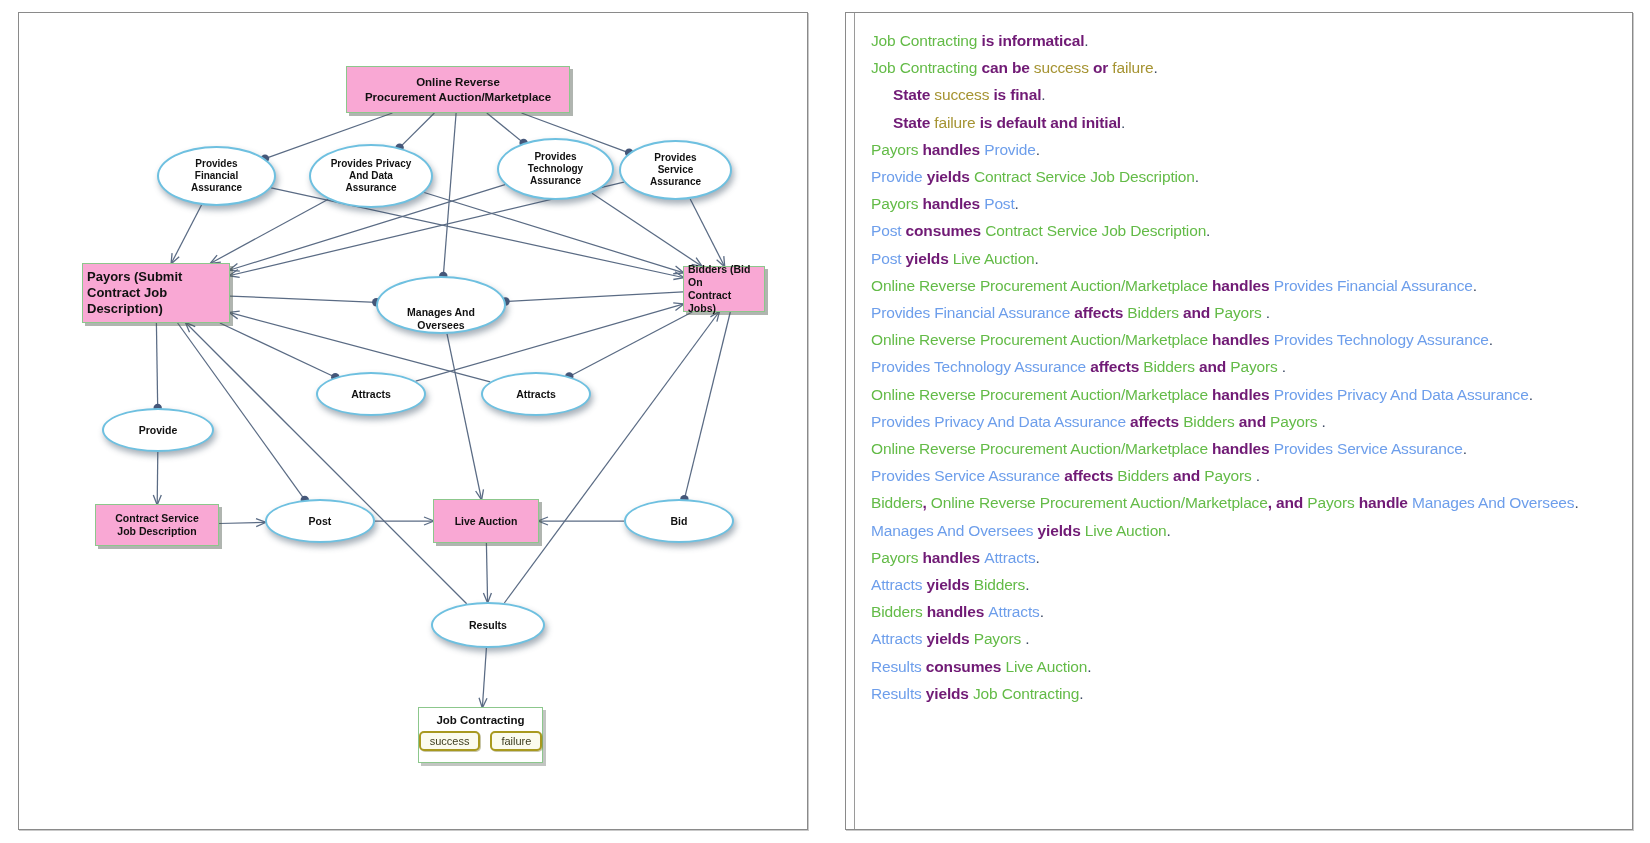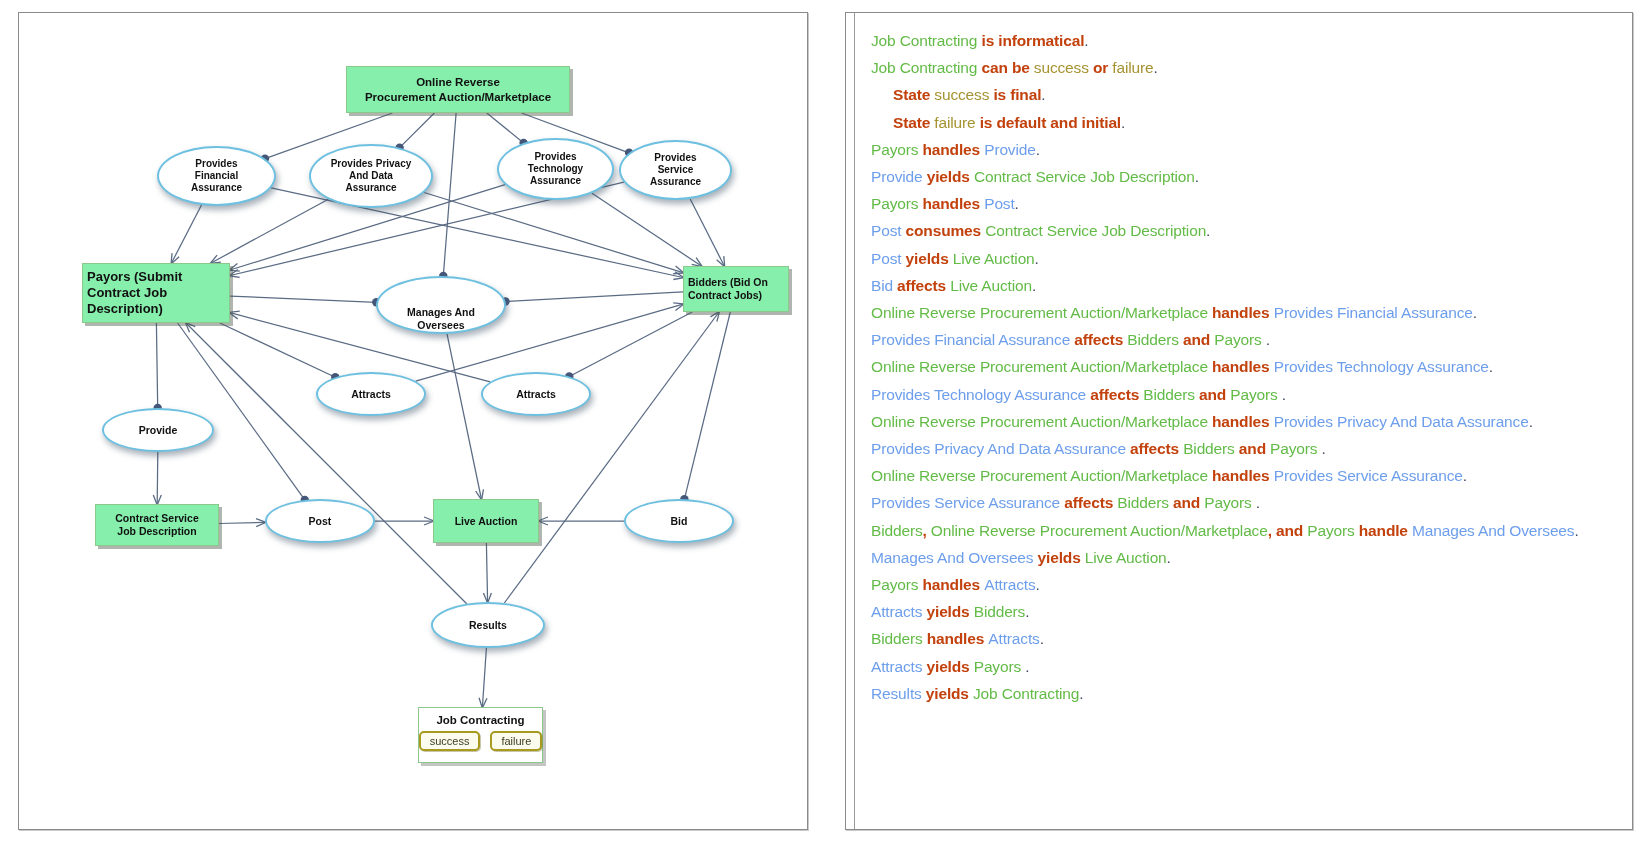--- a/index.html
+++ b/index.html
@@ -57,21 +57,21 @@
     font-size: 15.5px;
     line-height: 27.2px;
     white-space: nowrap;
     letter-spacing: -0.15px;
   }
   .stmt.indent { padding-left: 22px; }
   .tok { }
   .tok.entity { color: #63bb47; }
   .tok.behavior { color: #6d9eeb; }
   .tok.plain { color: #3c4a63; }
-  .tok.plain-b { color: #c2410c; font-weight: bold; }
+  .tok.plain-b { color: #701a75; font-weight: bold; }
   .tok.state { color: #a59331; }
 
   
   #diagram-canvas {
     position: absolute;
     inset: 0;
     overflow: hidden;
   }
   #edge-layer {
     position: absolute;
@@ -87,21 +87,21 @@
     align-items: center;
     justify-content: center;
     text-align: center;
     font-weight: bold;
     color: #111111;
     z-index: 4;
   }
   .node .label { padding: 0 4px; }
 
   .node.box {
-    background: #86efac;
+    background: #f9a8d4;
     border: 1px solid #8cc78c;
     box-shadow: 3px 3px 0 rgba(80,90,80,0.45);
   }
   .node.box.left-align .label { text-align: left; width: 100%; }
 
   .node.ellipse {
     background: #ffffff;
     border: 2px solid #6ec0e0;
     border-radius: 50%;
     box-shadow: 2px 4px 6px rgba(60,80,100,0.45);
@@ -202,21 +202,21 @@
           </div>
           <div class="node ellipse" style="left: 478px; top: 125px; width: 117px; height: 62px; font-size: 10px; line-height: 1.22;">
             <div class="label">Provides<br>Technology<br>Assurance</div>
           </div>
           <div class="node ellipse" style="left: 600px; top: 127px; width: 113px; height: 60px; font-size: 10px; line-height: 1.22;">
             <div class="label">Provides<br>Service<br>Assurance</div>
           </div>
           <div class="node box left-align" style="left: 63px; top: 250px; width: 148px; height: 60px; font-size: 13px; line-height: 1.22;">
             <div class="label">Payors (Submit<br>Contract Job<br>Description)</div>
           </div>
-          <div class="node box left-align" style="left: 664px; top: 253px; width: 106px; height: 46px; font-size: 10.5px; line-height: 1.22;">
+          <div class="node box left-align" style="left: 664px; top: 253px; width: 82px; height: 46px; font-size: 10.5px; line-height: 1.22;">
             <div class="label">Bidders (Bid On<br>Contract Jobs)</div>
           </div>
           <div class="node ellipse" style="left: 357px; top: 263px; width: 130px; height: 58px; font-size: 10.5px; line-height: 1.22; align-items: flex-end;">
             <div class="label">Manages And<br>Oversees</div>
           </div>
           <div class="node ellipse" style="left: 297px; top: 359px; width: 110px; height: 44px; font-size: 10.5px; line-height: 1.22;">
             <div class="label">Attracts</div>
           </div>
           <div class="node ellipse" style="left: 462px; top: 359px; width: 110px; height: 44px; font-size: 10.5px; line-height: 1.22;">
             <div class="label">Attracts</div>
@@ -254,32 +254,32 @@
     <div id="statements-inner">
         <div class="stmt"><span class="tok entity">Job Contracting</span><span class="tok plain-b"> is informatical</span><span class="tok plain">.</span></div>
         <div class="stmt"><span class="tok entity">Job Contracting</span><span class="tok plain-b"> can be </span><span class="tok state">success</span><span class="tok plain-b"> or </span><span class="tok state">failure</span><span class="tok plain">.</span></div>
         <div class="stmt indent"><span class="tok plain-b">State </span><span class="tok state">success</span><span class="tok plain-b"> is final</span><span class="tok plain">.</span></div>
         <div class="stmt indent"><span class="tok plain-b">State </span><span class="tok state">failure</span><span class="tok plain-b"> is default and initial</span><span class="tok plain">.</span></div>
         <div class="stmt"><span class="tok entity">Payors </span><span class="tok plain-b"> handles </span><span class="tok behavior">Provide</span><span class="tok plain">.</span></div>
         <div class="stmt"><span class="tok behavior">Provide</span><span class="tok plain-b"> yields </span><span class="tok entity">Contract Service Job Description</span><span class="tok plain">.</span></div>
         <div class="stmt"><span class="tok entity">Payors </span><span class="tok plain-b"> handles </span><span class="tok behavior">Post</span><span class="tok plain">.</span></div>
         <div class="stmt"><span class="tok behavior">Post</span><span class="tok plain-b"> consumes </span><span class="tok entity">Contract Service Job Description</span><span class="tok plain">.</span></div>
         <div class="stmt"><span class="tok behavior">Post</span><span class="tok plain-b"> yields </span><span class="tok entity">Live Auction</span><span class="tok plain">.</span></div>
-        <div class="stmt"><span class="tok behavior">Bid</span><span class="tok plain-b"> affects </span><span class="tok entity">Live Auction</span><span class="tok plain">.</span></div>
         <div class="stmt"><span class="tok entity">Online Reverse Procurement Auction/Marketplace</span><span class="tok plain-b"> handles </span><span class="tok behavior">Provides Financial Assurance</span><span class="tok plain">.</span></div>
         <div class="stmt"><span class="tok behavior">Provides Financial Assurance</span><span class="tok plain-b"> affects </span><span class="tok entity">Bidders</span><span class="tok plain-b"> and </span><span class="tok entity">Payors</span><span class="tok plain"> .</span></div>
         <div class="stmt"><span class="tok entity">Online Reverse Procurement Auction/Marketplace</span><span class="tok plain-b"> handles </span><span class="tok behavior">Provides Technology Assurance</span><span class="tok plain">.</span></div>
         <div class="stmt"><span class="tok behavior">Provides Technology Assurance</span><span class="tok plain-b"> affects </span><span class="tok entity">Bidders</span><span class="tok plain-b"> and </span><span class="tok entity">Payors</span><span class="tok plain"> .</span></div>
         <div class="stmt"><span class="tok entity">Online Reverse Procurement Auction/Marketplace</span><span class="tok plain-b"> handles </span><span class="tok behavior">Provides Privacy And Data Assurance</span><span class="tok plain">.</span></div>
         <div class="stmt"><span class="tok behavior">Provides Privacy And Data Assurance</span><span class="tok plain-b"> affects </span><span class="tok entity">Bidders</span><span class="tok plain-b"> and </span><span class="tok entity">Payors</span><span class="tok plain"> .</span></div>
         <div class="stmt"><span class="tok entity">Online Reverse Procurement Auction/Marketplace</span><span class="tok plain-b"> handles </span><span class="tok behavior">Provides Service Assurance</span><span class="tok plain">.</span></div>
         <div class="stmt"><span class="tok behavior">Provides Service Assurance</span><span class="tok plain-b"> affects </span><span class="tok entity">Bidders</span><span class="tok plain-b"> and </span><span class="tok entity">Payors</span><span class="tok plain"> .</span></div>
         <div class="stmt"><span class="tok entity">Bidders</span><span class="tok plain-b">, </span><span class="tok entity">Online Reverse Procurement Auction/Marketplace</span><span class="tok plain-b">, and </span><span class="tok entity">Payors </span><span class="tok plain-b"> handle </span><span class="tok behavior">Manages And Oversees</span><span class="tok plain">.</span></div>
         <div class="stmt"><span class="tok behavior">Manages And Oversees</span><span class="tok plain-b"> yields </span><span class="tok entity">Live Auction</span><span class="tok plain">.</span></div>
         <div class="stmt"><span class="tok entity">Payors </span><span class="tok plain-b"> handles </span><span class="tok behavior">Attracts</span><span class="tok plain">.</span></div>
         <div class="stmt"><span class="tok behavior">Attracts</span><span class="tok plain-b"> yields </span><span class="tok entity">Bidders</span><span class="tok plain">.</span></div>
         <div class="stmt"><span class="tok entity">Bidders</span><span class="tok plain-b"> handles </span><span class="tok behavior">Attracts</span><span class="tok plain">.</span></div>
         <div class="stmt"><span class="tok behavior">Attracts</span><span class="tok plain-b"> yields </span><span class="tok entity">Payors</span><span class="tok plain"> .</span></div>
+        <div class="stmt"><span class="tok behavior">Results</span><span class="tok plain-b"> consumes </span><span class="tok entity">Live Auction</span><span class="tok plain">.</span></div>
         <div class="stmt"><span class="tok behavior">Results</span><span class="tok plain-b"> yields </span><span class="tok entity">Job Contracting</span><span class="tok plain">.</span></div>
       </div>
   </div>
 
 </div>
 
 </body></html>

